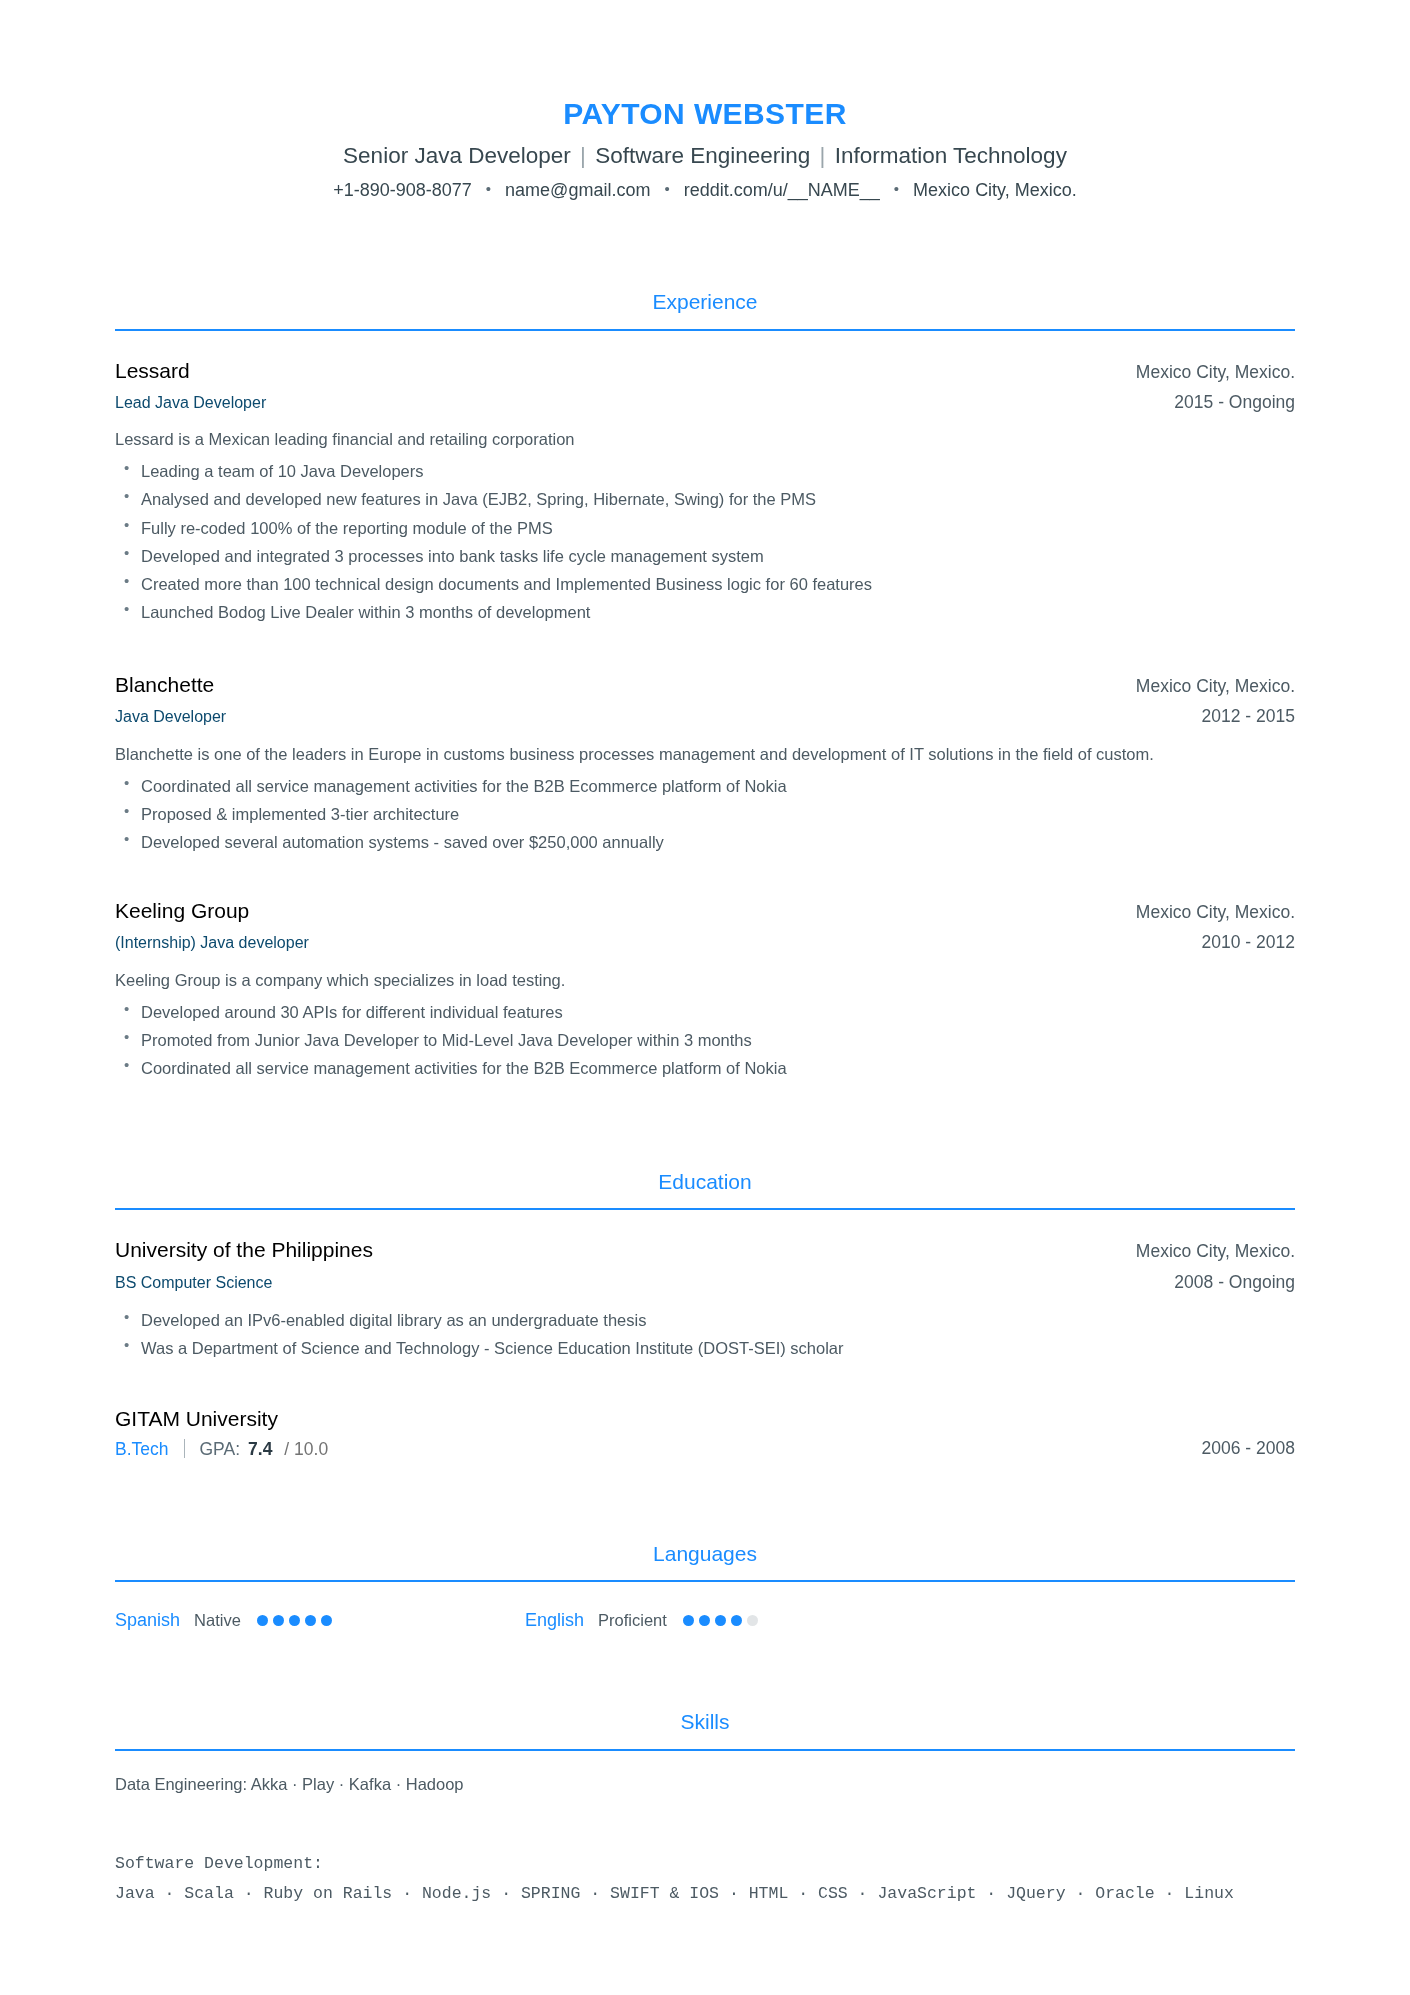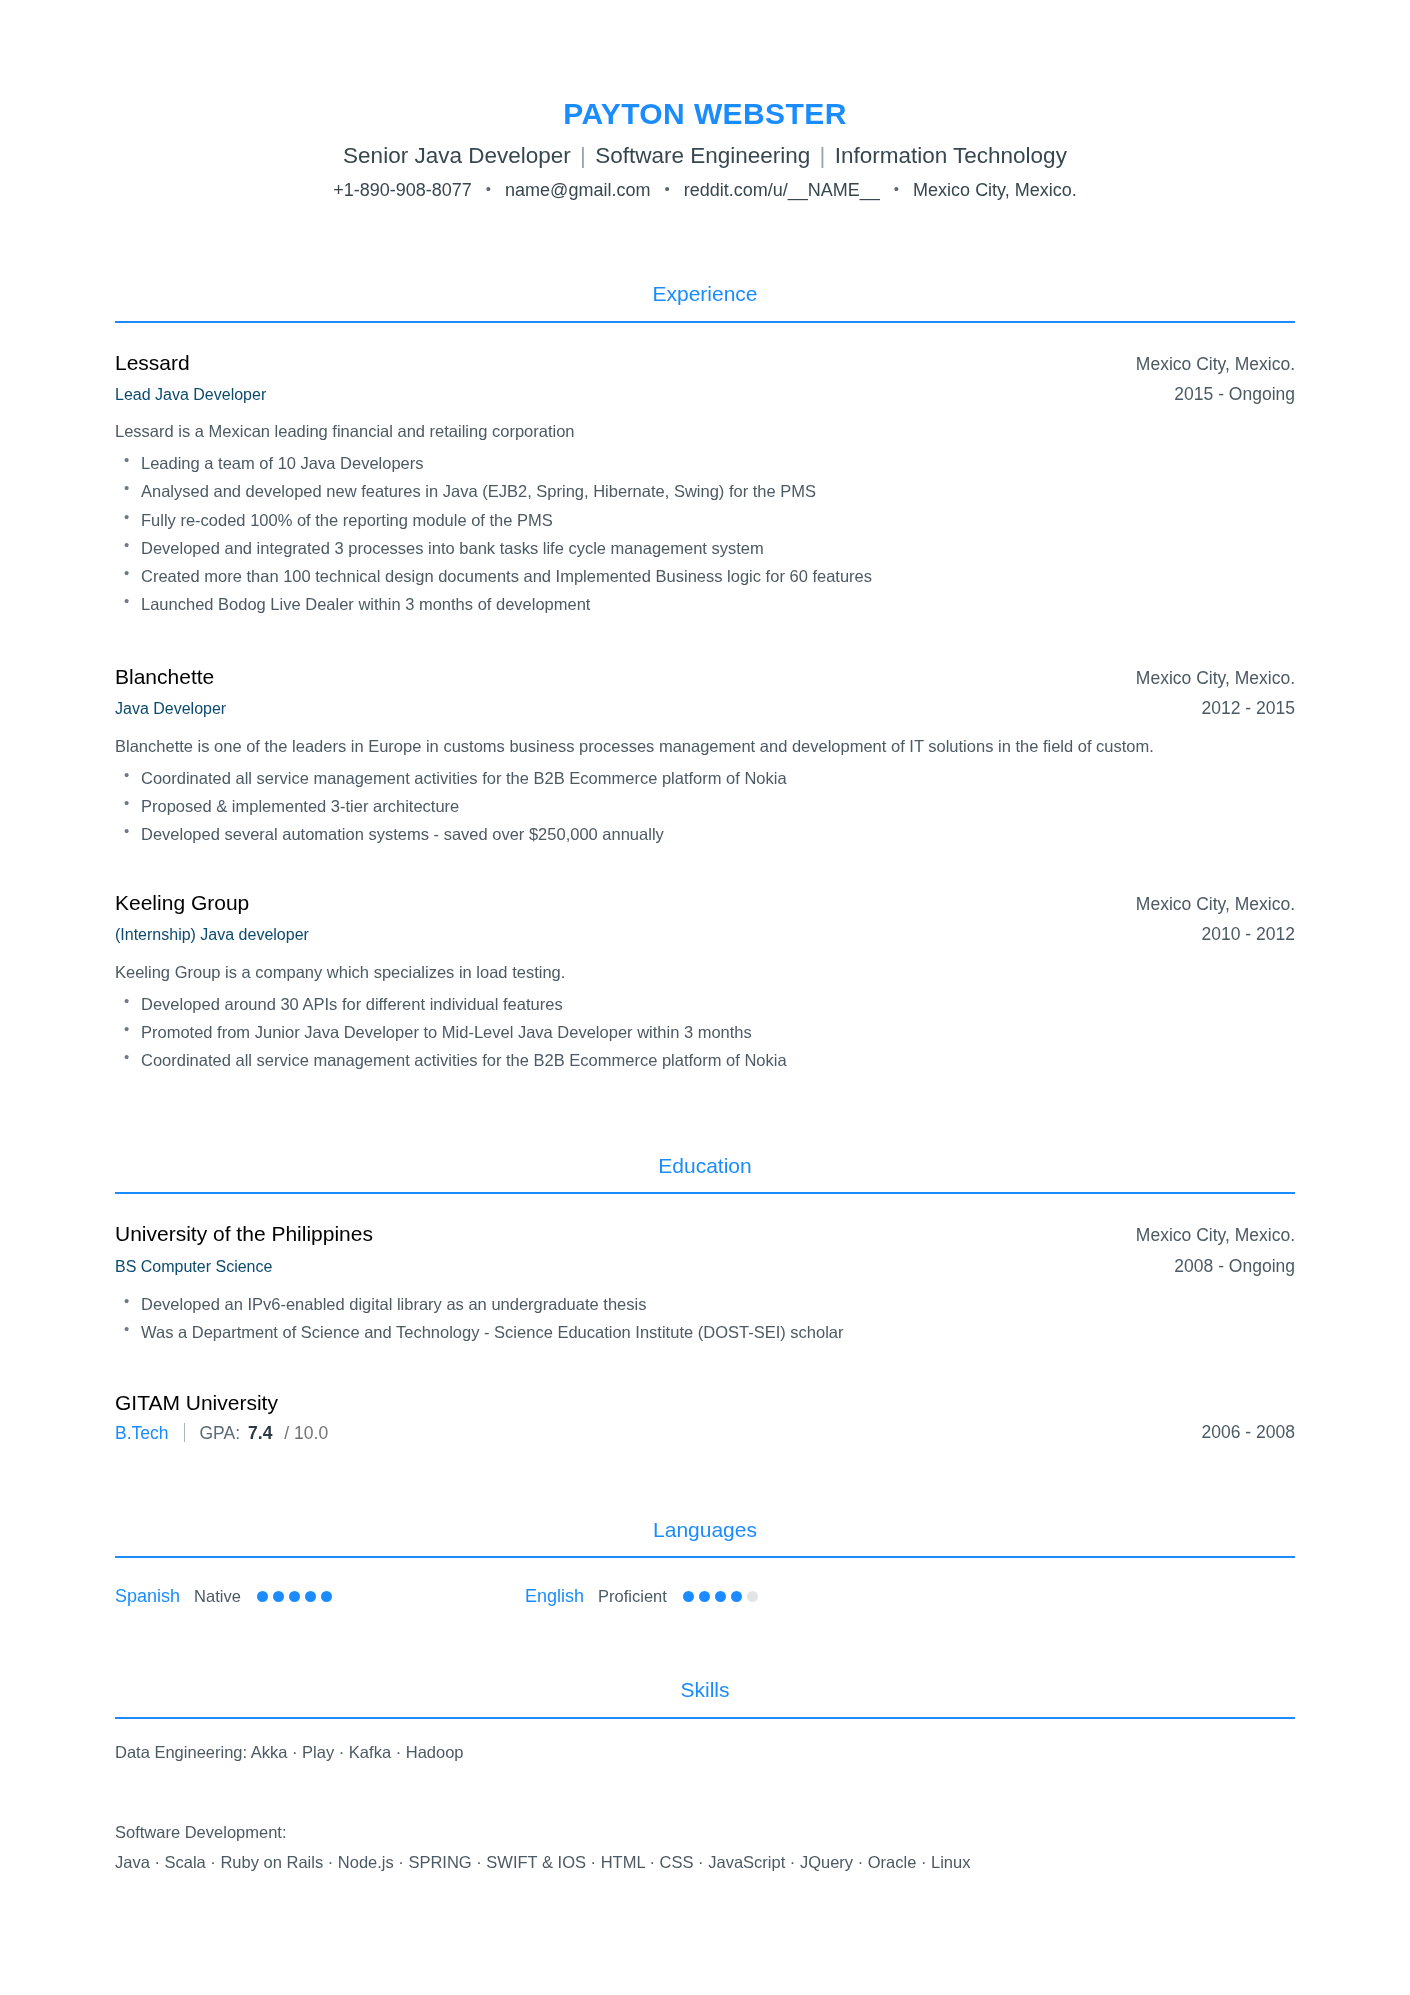--- a/index.html
+++ b/index.html
@@ -70,20 +70,21 @@
 
   
   .section { margin-top: 0; }
 
   .section-title {
     text-align: center;
     color: #1a8cff;
     font-size: 21px;
     font-weight: 400;
     line-height: 1.2;
+    margin-top: 8px;
   }
 
   .section-rule {
     height: 2px;
     background: #1a8cff;
     margin-top: 14px;
     width: 100%;
   }
 
   
@@ -398,20 +399,20 @@
 
     <div class="sp-skil"></div>
     <div class="section">
       <div class="section-title">Skills</div>
       <div class="section-rule"></div>
 
       <div class="skill-block first">
         <div class="skill-line">Data Engineering: Akka · Play · Kafka · Hadoop</div>
       </div>
 
-      <div class="skill-block" style="margin-top:54px;">
+      <div class="skill-block" style="margin-top:54px;font-family:Liberation Mono, monospace;">
         <div class="skill-line skill-head">Software Development:</div>
         <div class="skill-line">Java · Scala · Ruby on Rails · Node.js · SPRING ·  SWIFT &amp; IOS · HTML · CSS · JavaScript · JQuery · Oracle · Linux</div>
       </div>
     </div>
 
   </div>
 </div>
 
 </body></html>

